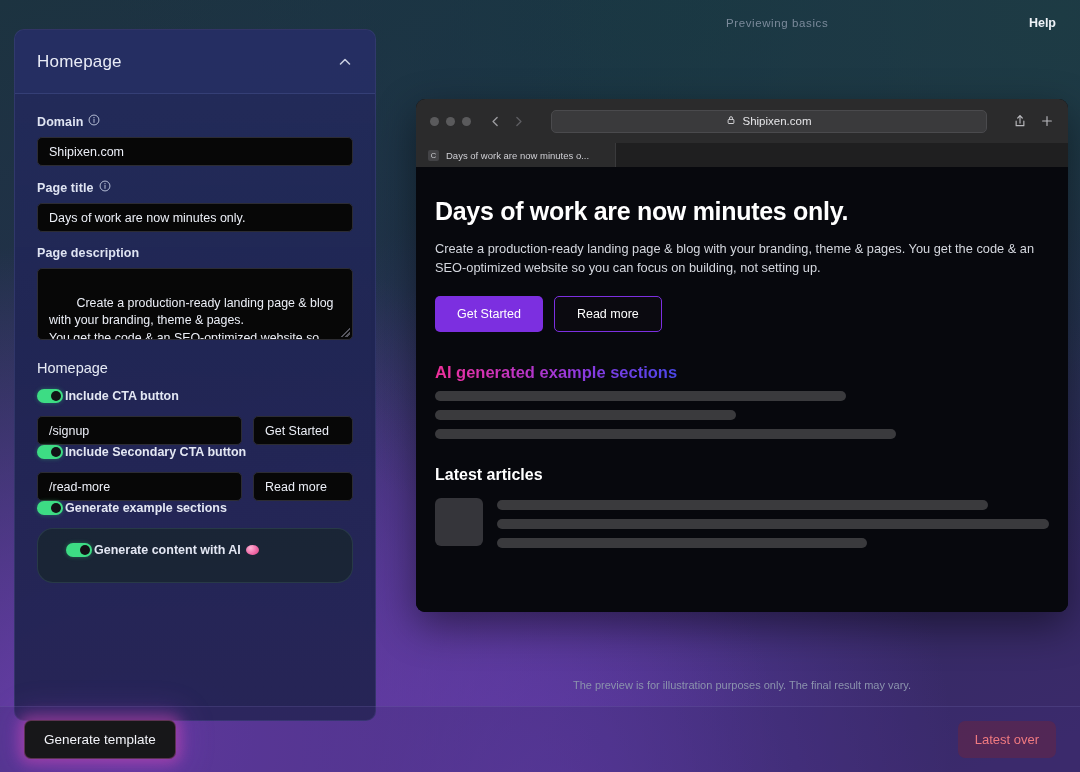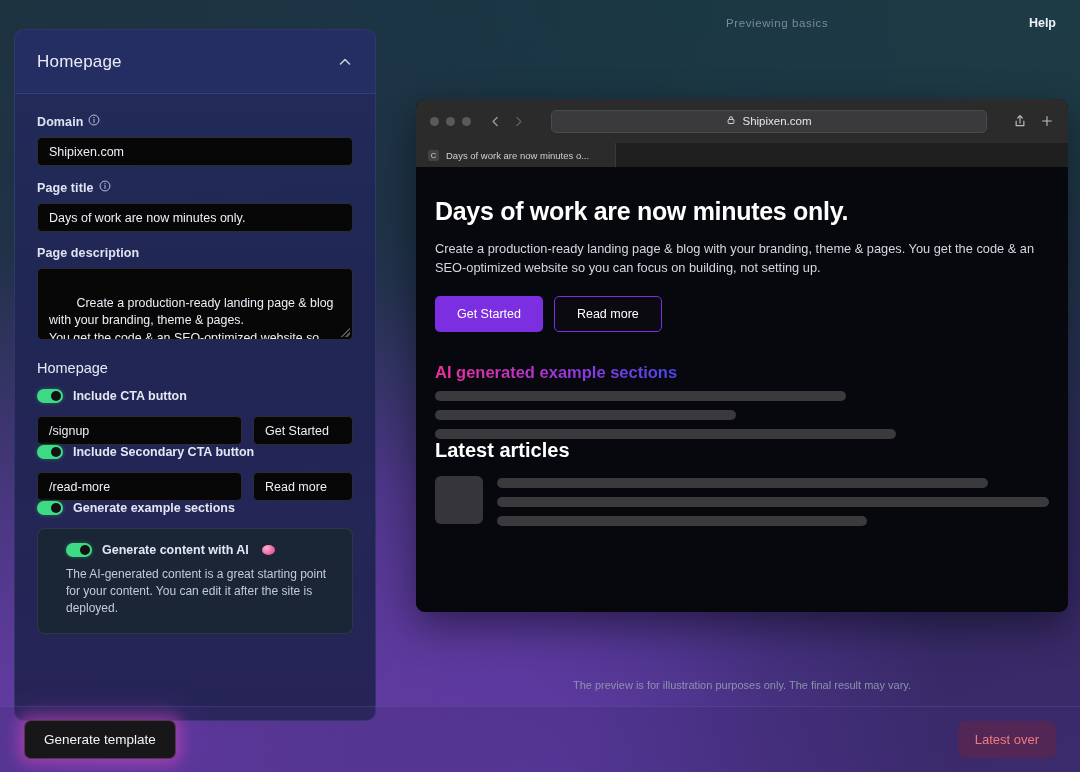--- a/index.html
+++ b/index.html
@@ -65,41 +65,41 @@
     background:
       linear-gradient(135deg, transparent 0 45%, #55555e 45% 58%, transparent 58% 100%),
       linear-gradient(135deg, transparent 0 70%, #55555e 70% 84%, transparent 84% 100%);
   }
 
   .section-title {
     font-size: 14.5px; color: #e6eaf5; font-weight: 400;
     margin: 20px 0 13px 0;
   }
 
-  .toggle-row { display: flex; align-items: center; gap: 10px; margin-bottom: 13px; }
+  .toggle-row { display: flex; align-items: center; gap: 2px; margin-bottom: 13px; }
   .toggle {
     width: 26px; height: 14px; border-radius: 8px;
     background: #3ddc84; position: relative; flex: none;
     box-shadow: 0 0 4px rgba(61,220,132,0.35);
   }
   .toggle::after {
     content: ""; position: absolute; top: 2px; right: 2px;
     width: 10px; height: 10px; border-radius: 50%; background: #121216;
   }
   .toggle-label { font-size: 12.5px; color: #e3e7f3; font-weight: bold; }
 
   .pair-row { display: flex; gap: 11px; }
   .pair-row .txtinput.path { flex: 1 1 auto; }
   .pair-row .txtinput.lbl  { width: 100px; flex: none; }
 
   .ai-card {
     margin-top: 4px;
     background: rgba(22,38,41,0.72);
     border: 1px solid rgba(90,130,130,0.22);
-    border-radius: 8px;
+    border-radius: 16px;
     padding: 14px 16px 16px 16px;
   }
   .ai-card .toggle-row { margin-bottom: 9px; padding-left: 12px; }
   .ai-dot {
     display:inline-block; width: 13px; height: 10px; border-radius: 50%;
     background: radial-gradient(circle at 35% 30%, #ffb3d4 0%, #f06ba8 55%, #d6467f 100%);
     vertical-align: -1px; margin-left: 3px;
   }
   .ai-desc { font-size: 12px; line-height: 17px; color: #c4cbd8; padding-left: 12px; }
 
@@ -197,21 +197,21 @@
     font-size: 12.5px; font-family: "Liberation Sans", sans-serif;
     padding: 10px 22px; cursor: pointer;
   }
   .ai-head {
     margin-top: 31px; font-size: 16.5px; font-weight: bold;
     background: linear-gradient(90deg, #f0309a 0%, #c234c0 32%, #8b3ae0 62%, #4a47e8 100%);
     -webkit-background-clip: text; background-clip: text; color: transparent;
     display: inline-block;
   }
   .skel { background: #3a3a3d; border-radius: 5px; height: 10px; margin-top: 9px; }
-  .articles-head { font-size: 20px; font-weight: bold; color: #fff; }
+  .articles-head { margin-top: 27px; font-size: 16px; font-weight: bold; color: #fff; }
   .article-row { margin-top: 14px; display: flex; gap: 14px; }
   .article-thumb { width: 48px; height: 48px; border-radius: 6px; background: #35353a; flex: none; }
   .article-lines { flex: 1 1 auto; padding-top: 2px; }
   .article-lines .skel { margin-top: 0; }
   .article-lines .skel + .skel { margin-top: 9px; }
 
   .preview-note {
     position: absolute; left: 416px; width: 652px; top: 679px;
     text-align: center; font-size: 11px; color: #8b93ad;
   }
@@ -296,21 +296,20 @@
       <span class="toggle"></span>
       <span class="toggle-label">Generate example sections</span>
     </div>
 
     <div class="ai-card">
       <div class="toggle-row">
         <span class="toggle"></span>
         <span class="toggle-label">Generate content with AI</span>
         <span class="ai-dot"></span>
       </div>
-      <div class="ai-desc">The AI-generated content is a great starting point for your content. You can edit it after the site is deployed.</div>
     </div>
 
   </div>
 </div>
 
 <div class="top-strip">
   <span class="preview-label">Previewing basics</span>
   <span class="help-link">Help</span>
 </div>
 

